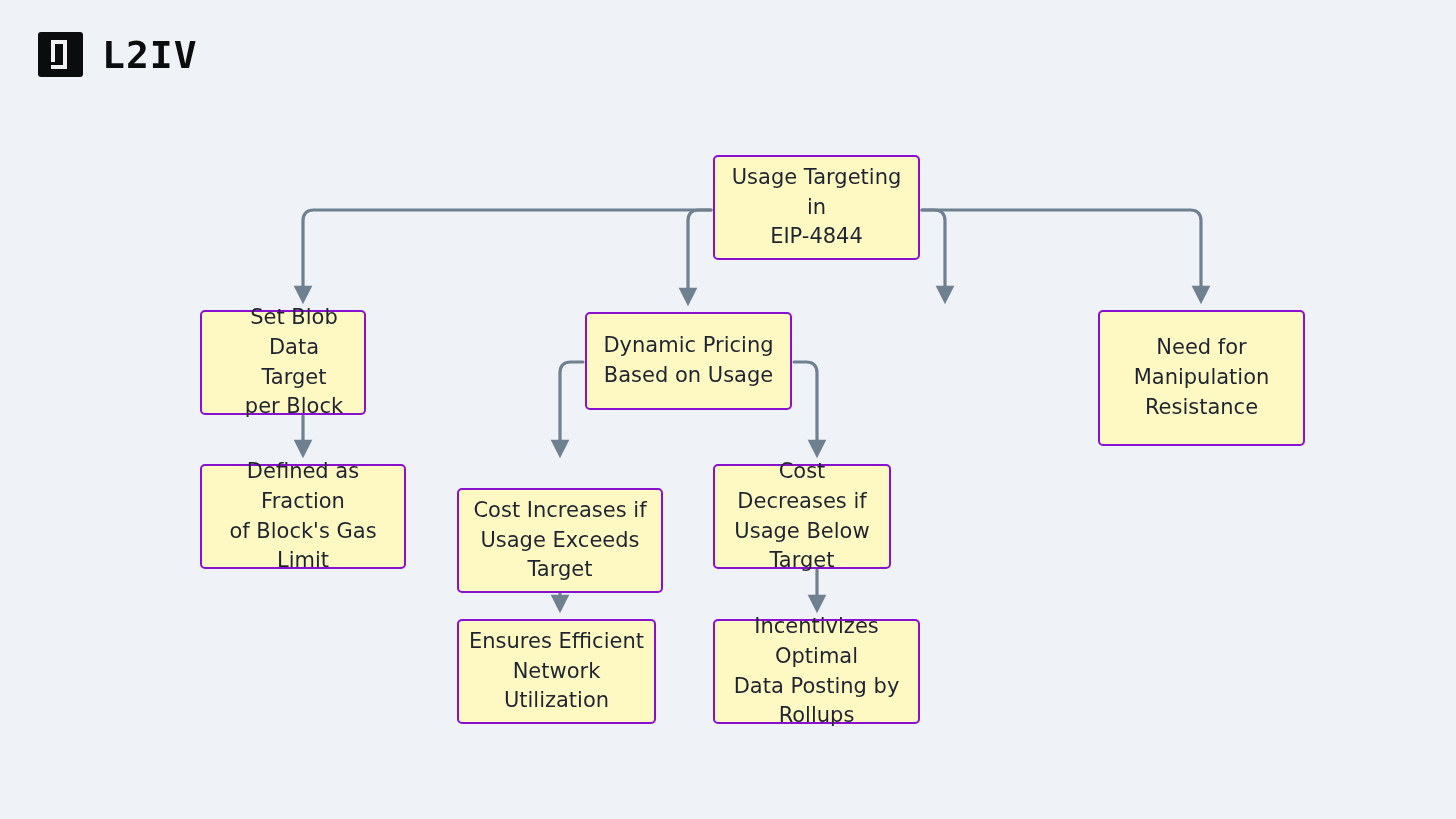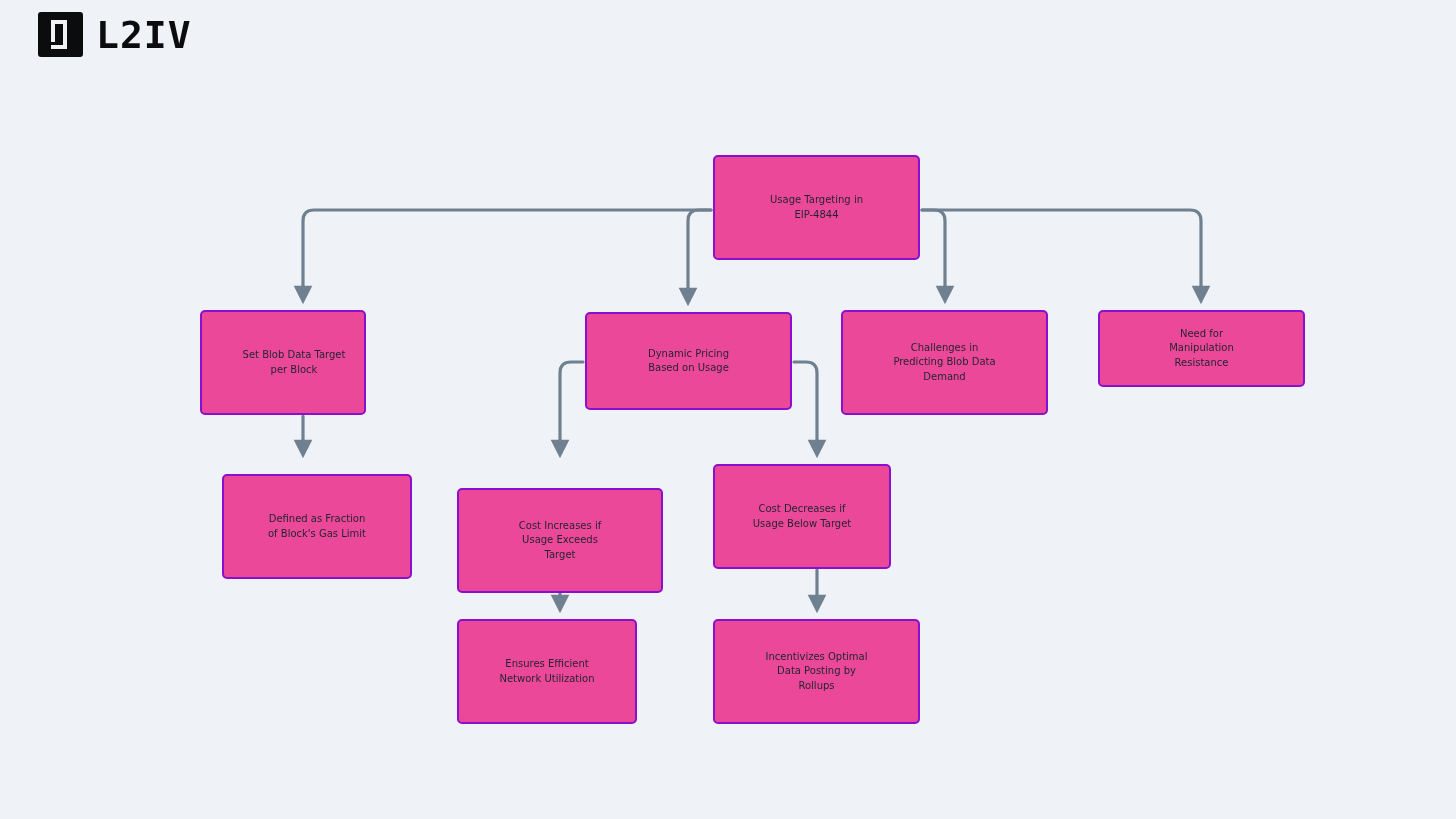--- a/index.html
+++ b/index.html
@@ -12,24 +12,24 @@
     background: #eff2f6;
     font-family: "DejaVu Sans", sans-serif;
     overflow: hidden;
     position: relative;
   }
 
   
   #brand {
     position: absolute;
     left: 38px;
-    top: 12px;
+    top: 32px;
     display: flex;
     align-items: center;
-    gap: 13px;
+    gap: 19px;
   }
   #brand-mark {
     width: 45px;
     height: 45px;
     background: #0b0c0e;
     border-radius: 3px;
     position: relative;
     flex: none;
   }
   
@@ -86,29 +86,29 @@
     position: absolute;
     left: 0;
     top: 0;
     width: 1456px;
     height: 819px;
   }
 
   .node {
     position: absolute;
     box-sizing: border-box;
-    background: #ec4899;
+    background: #fef9c3;
     border: 2px solid #8a10d0;
     border-radius: 5px;
     display: flex;
     align-items: center;
     justify-content: center;
     text-align: center;
     color: #1f2430;
-    font-size: 10px;
+    font-size: 21px;
     line-height: 1.42;
     padding: 6px 10px;
     white-space: pre-line;
   }
 </style>
 </head>
 <body>
 
 <div id="brand">
   <div id="brand-mark">
@@ -152,38 +152,35 @@
 
   <div class="node" style="left:713px; top:155px; width:207px; height:105px;">Usage Targeting in
 EIP-4844</div>
 
   <div class="node" style="left:200px; top:310px; width:166px; height:105px;padding-left:32px;">Set Blob Data Target
 per Block</div>
 
   <div class="node" style="left:585px; top:312px; width:207px; height:98px;">Dynamic Pricing
 Based on Usage</div>
 
-  <div class="node" style="left:841px; top:310px; width:207px; height:105px;">Challenges in
-Predicting Blob Data
-Demand</div>
 
-  <div class="node" style="left:1098px; top:310px; width:207px; height:77px;">Need for
+  <div class="node" style="left:1098px; top:310px; width:207px; height:136px;">Need for
 Manipulation
 Resistance</div>
 
-  <div class="node" style="left:200px; top:474px; width:190px; height:105px;margin-left:22px;">Defined as Fraction
+  <div class="node" style="left:200px; top:464px; width:206px; height:105px;">Defined as Fraction
 of Block's Gas Limit</div>
 
   <div class="node" style="left:457px; top:464px; width:206px; height:105px;margin-top:24px;">Cost Increases if
 Usage Exceeds
 Target</div>
 
   <div class="node" style="left:713px; top:464px; width:178px; height:105px;">Cost Decreases if
 Usage Below Target</div>
 
-  <div class="node" style="left:457px; top:619px; width:180px; height:105px;">Ensures Efficient
+  <div class="node" style="left:457px; top:619px; width:199px; height:105px;">Ensures Efficient
 Network Utilization</div>
 
   <div class="node" style="left:713px; top:619px; width:207px; height:105px;">Incentivizes Optimal
 Data Posting by
 Rollups</div>
 
 </div>
 
 </body></html>

